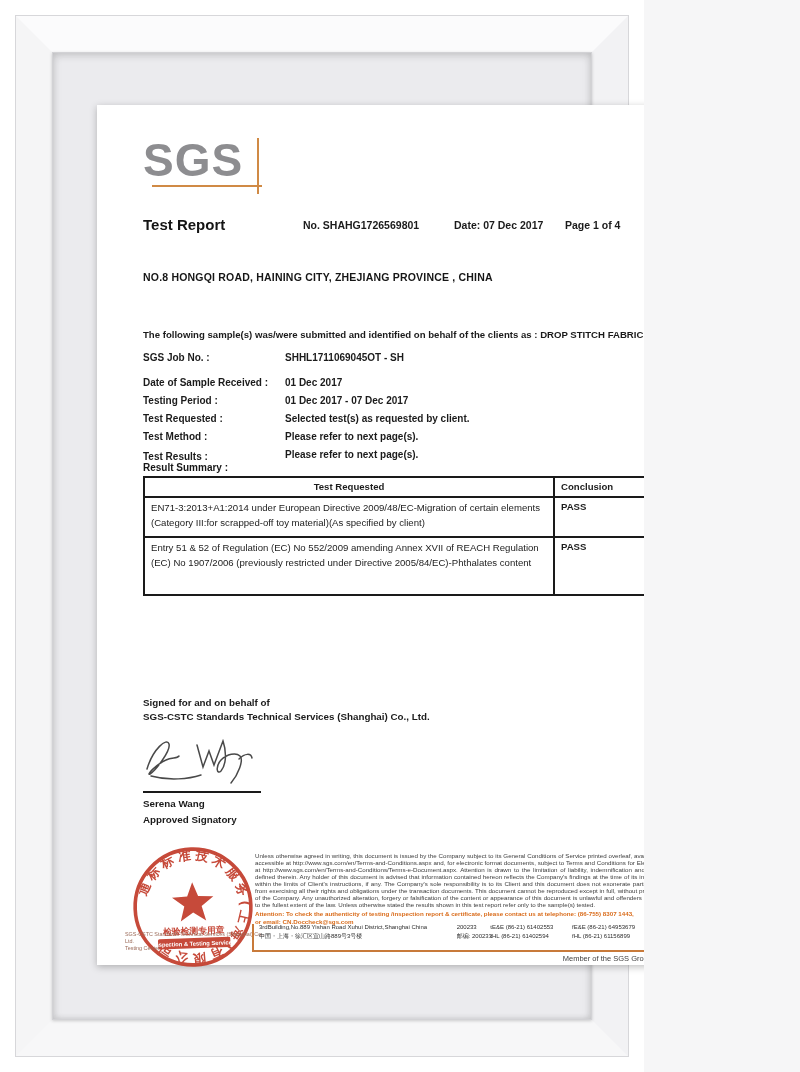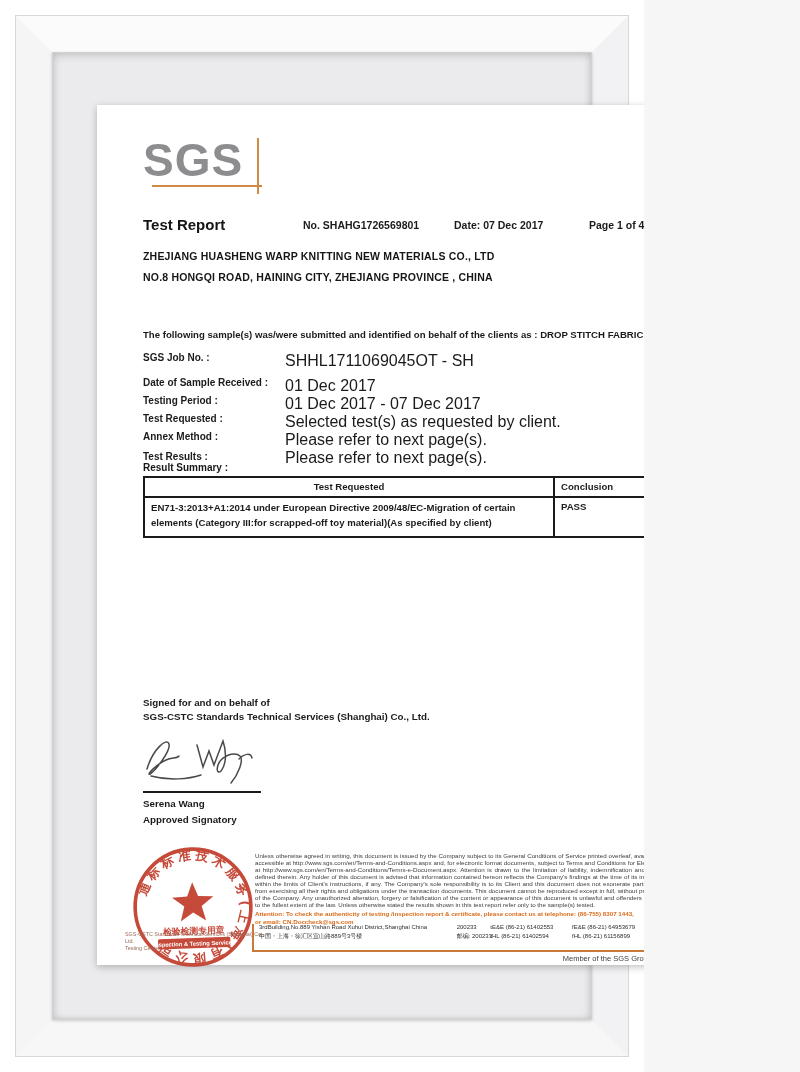--- a/index.html
+++ b/index.html
@@ -25,30 +25,30 @@
   .logo-hline { height:2px; background:#d08a45; }
 
   
   .title { font-size:15px; font-weight:bold; color:#141414; }
   .hmeta { font-size:10.5px; font-weight:600; color:#1b1b1b; }
 
   .client-line { font-size:10.5px; font-weight:700; letter-spacing:.2px; color:#161616; }
   .sample-line { font-size:9.6px; font-weight:600; color:#1b1b1b; }
 
   .detail-label { font-size:10px; font-weight:600; color:#1b1b1b; }
-  .detail-value { font-size:16px; font-weight:400; color:#1b1b1b; }
+  .detail-value { font-size:10px; font-weight:700; color:#1b1b1b; }
 
   .rs-label { font-size:10px; font-weight:700; color:#161616; }
 
   
   table.result { border-collapse:collapse; width:543px; table-layout:fixed; }
   table.result th, table.result td { border:2px solid #1a1a1a; font-size:9.6px; padding:3px 6px 4px 6px; vertical-align:top; }
   table.result th { text-align:center; font-weight:700; }
   table.result th.conc, table.result td.conc { text-align:left; }
-  td.testcell { line-height:1.55; font-weight:700;border-radius:16px; }
+  td.testcell { line-height:1.55; font-weight:400;border-radius:16px; }
   td.conc { font-weight:600; }
 
   
   .sig-text { font-size:9.8px; font-weight:600; color:#1b1b1b; }
   .sig-rule { width:118px; height:2px; background:#1a1a1a; }
 
   
   .disclaimer { font-size:6.2px; line-height:1.12; color:#3c3c3c; text-align:justify; font-weight:500; }
   .attention { font-size:6.2px; line-height:1.15; color:#d96b1a; font-weight:700; margin-top:1px; }
   .tiny-co { font-size:5.4px; line-height:1.3; color:#9b6a58; }
@@ -71,59 +71,62 @@
 
   <div class="paper abs">
 
     <div class="abs sgs-logo-text" style="left:46px; top:32px;">SGS</div>
     <div class="abs logo-vline" style="left:160px; top:33px; height:56px;"></div>
     <div class="abs logo-hline" style="left:55px; top:80px; width:110px;"></div>
 
     <div class="abs title" style="left:46px; top:111px;">Test Report</div>
     <div class="abs hmeta" style="left:206px; top:114px;">No. SHAHG1726569801</div>
     <div class="abs hmeta" style="left:357px; top:114px;">Date: 07 Dec 2017</div>
-    <div class="abs hmeta" style="left:468px; top:114px;margin-left:24px;">Page 1 of 4</div>
+    <div class="abs hmeta" style="left:468px; top:114px;">Page 1 of 4</div>
 
-    <div class="abs client-line" style="left:46px; top:145px;">ZHEJIANG HUASHENG WARP KNITTING NEW MATERIALS CO., LTD</div>
     <div class="abs client-line" style="left:46px; top:166px;">NO.8 HONGQI ROAD, HAINING CITY, ZHEJIANG PROVINCE , CHINA</div>
 
     <div class="abs sample-line" style="left:46px; top:224px;">The following sample(s) was/were submitted and identified on behalf of the clients as : DROP STITCH FABRIC</div>
 
     <div class="abs detail-label" style="left:46px; top:247px;">SGS Job No. :</div>
     <div class="abs detail-value" style="left:188px; top:247px;">SHHL1711069045OT - SH</div>
 
     <div class="abs detail-label" style="left:46px; top:272px;">Date of Sample Received :</div>
     <div class="abs detail-value" style="left:188px; top:272px;">01 Dec 2017</div>
 
     <div class="abs detail-label" style="left:46px; top:290px;">Testing Period :</div>
     <div class="abs detail-value" style="left:188px; top:290px;">01 Dec 2017 - 07 Dec 2017</div>
 
     <div class="abs detail-label" style="left:46px; top:308px;">Test Requested :</div>
     <div class="abs detail-value" style="left:188px; top:308px;">Selected test(s) as requested by client.</div>
 
-    <div class="abs detail-label" style="left:46px; top:326px;">Annex Method :</div>
+    <div class="abs detail-label" style="left:46px; top:326px;">Test Method :</div>
     <div class="abs detail-value" style="left:188px; top:326px;">Please refer to next page(s).</div>
 
     <div class="abs detail-label" style="left:46px; top:346px;">Test Results :</div>
     <div class="abs detail-value" style="left:188px; top:344px;">Please refer to next page(s).</div>
 
     <div class="abs rs-label" style="left:46px; top:357px;">Result Summary :</div>
 
     <table class="result abs" style="left:46px; top:371px;">
       <colgroup>
           <col style="width:410px">
           <col style="width:133px">
         </colgroup>
       <tbody>
           <tr>
         <th>Test Requested</th>
         <th class="conc">Conclusion</th>
       </tr>
       <tr style="height:40px;">
         <td class="testcell">EN71-3:2013+A1:2014 under European Directive 2009/48/EC-Migration of certain elements (Category III:for scrapped-off toy material)(As specified by client)</td>
+        <td class="conc">PASS</td>
+      </tr>
+      <tr style="height:58px;">
+        <td class="testcell">Entry 51 &amp; 52 of Regulation (EC) No 552/2009 amending Annex XVII of REACH Regulation (EC) No 1907/2006 (previously restricted under Directive 2005/84/EC)-Phthalates content</td>
         <td class="conc">PASS</td>
       </tr>
     </tbody>
       </table>
 
     <div class="abs sig-text" style="left:46px; top:592px;">Signed for and on behalf of</div>
     <div class="abs sig-text" style="left:46px; top:606px;">SGS-CSTC Standards Technical Services (Shanghai) Co., Ltd.</div>
 
     <svg class="abs" style="left:42px; top:624px;" width="150" height="60" viewBox="0 0 150 60">
       <g fill="none" stroke="#2a2a2a" stroke-width="1.5" stroke-linecap="round" opacity="0.85">

